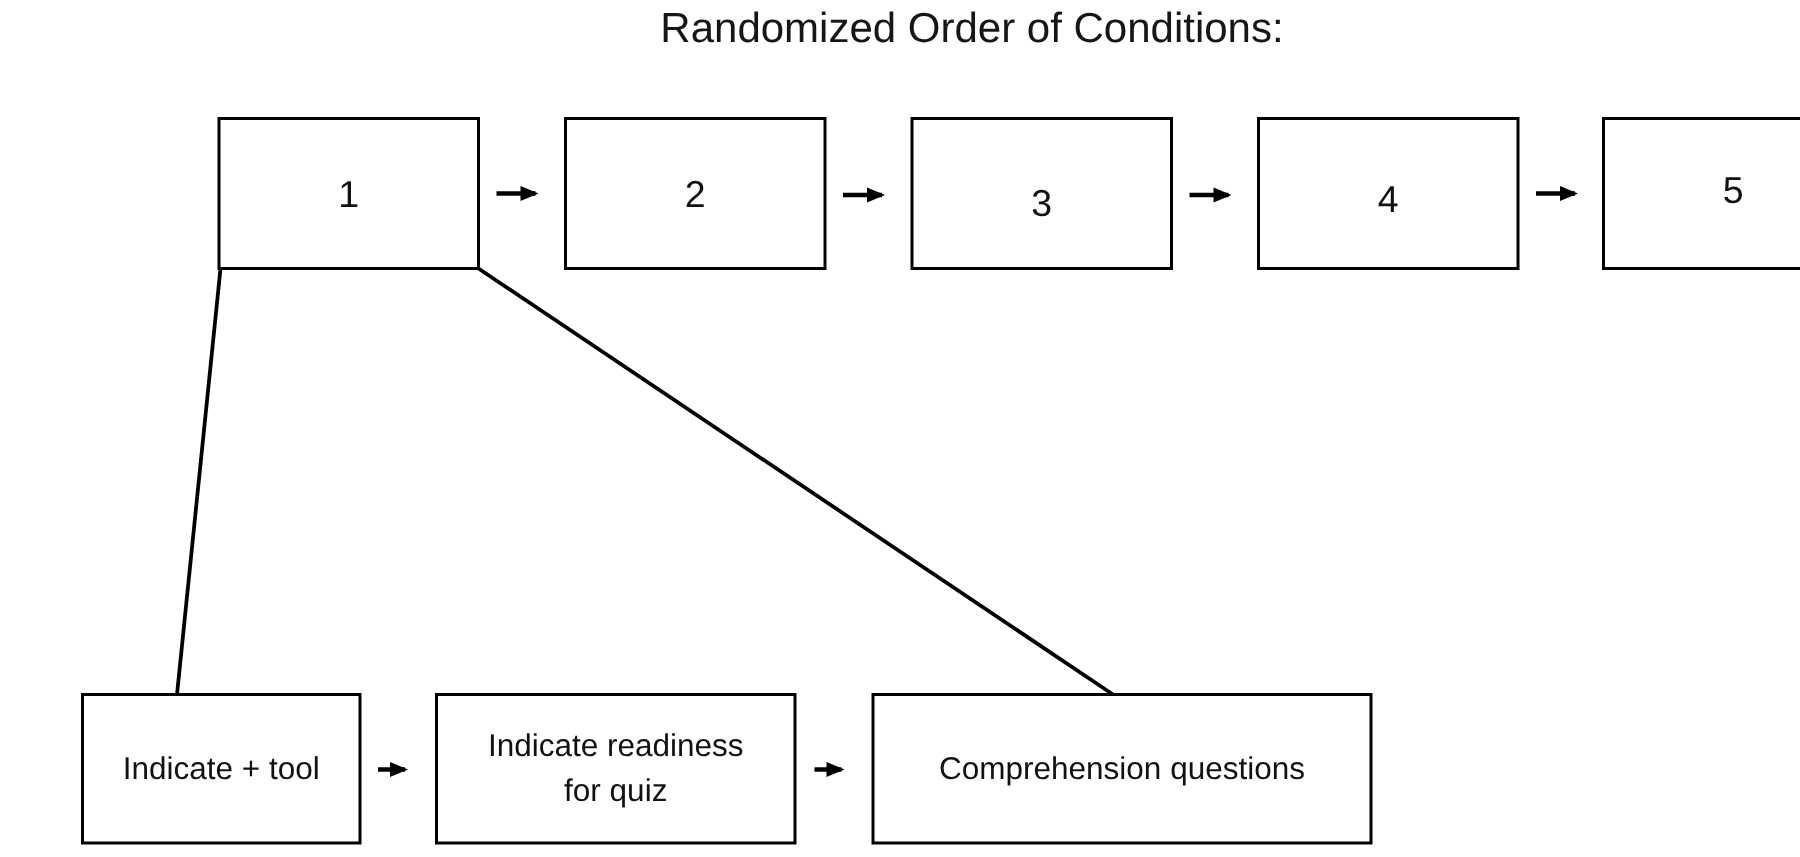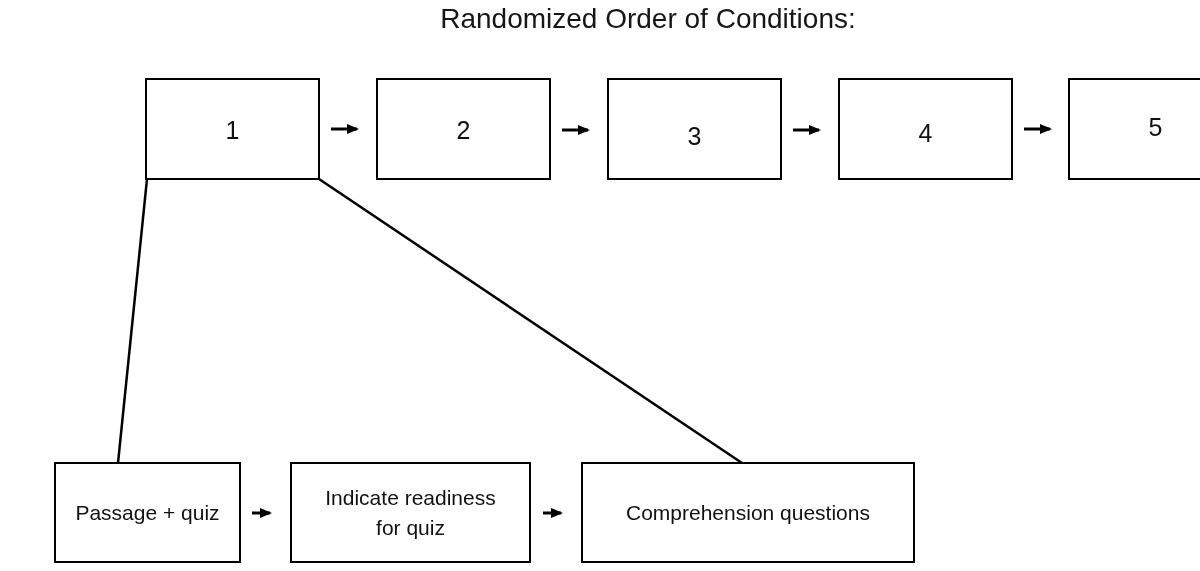--- a/index.html
+++ b/index.html
@@ -106,21 +106,21 @@
     <span>3</span>
   </div>
   <div class="box cond-box cond-4">
     <span>4</span>
   </div>
   <div class="box cond-box cond-5">
     <span>5</span>
   </div>
 
   <div class="box detail-box detail-1">
-    <span>Passage + quiz</span>
+    <span>Indicate + tool</span>
   </div>
   <div class="box detail-box detail-3">
     <span>Comprehension questions</span>
   </div>
   <div class="box detail-box detail-2">
     <span>Indicate readiness</span>
     <span>for quiz</span>
   </div>
 
 </div>

